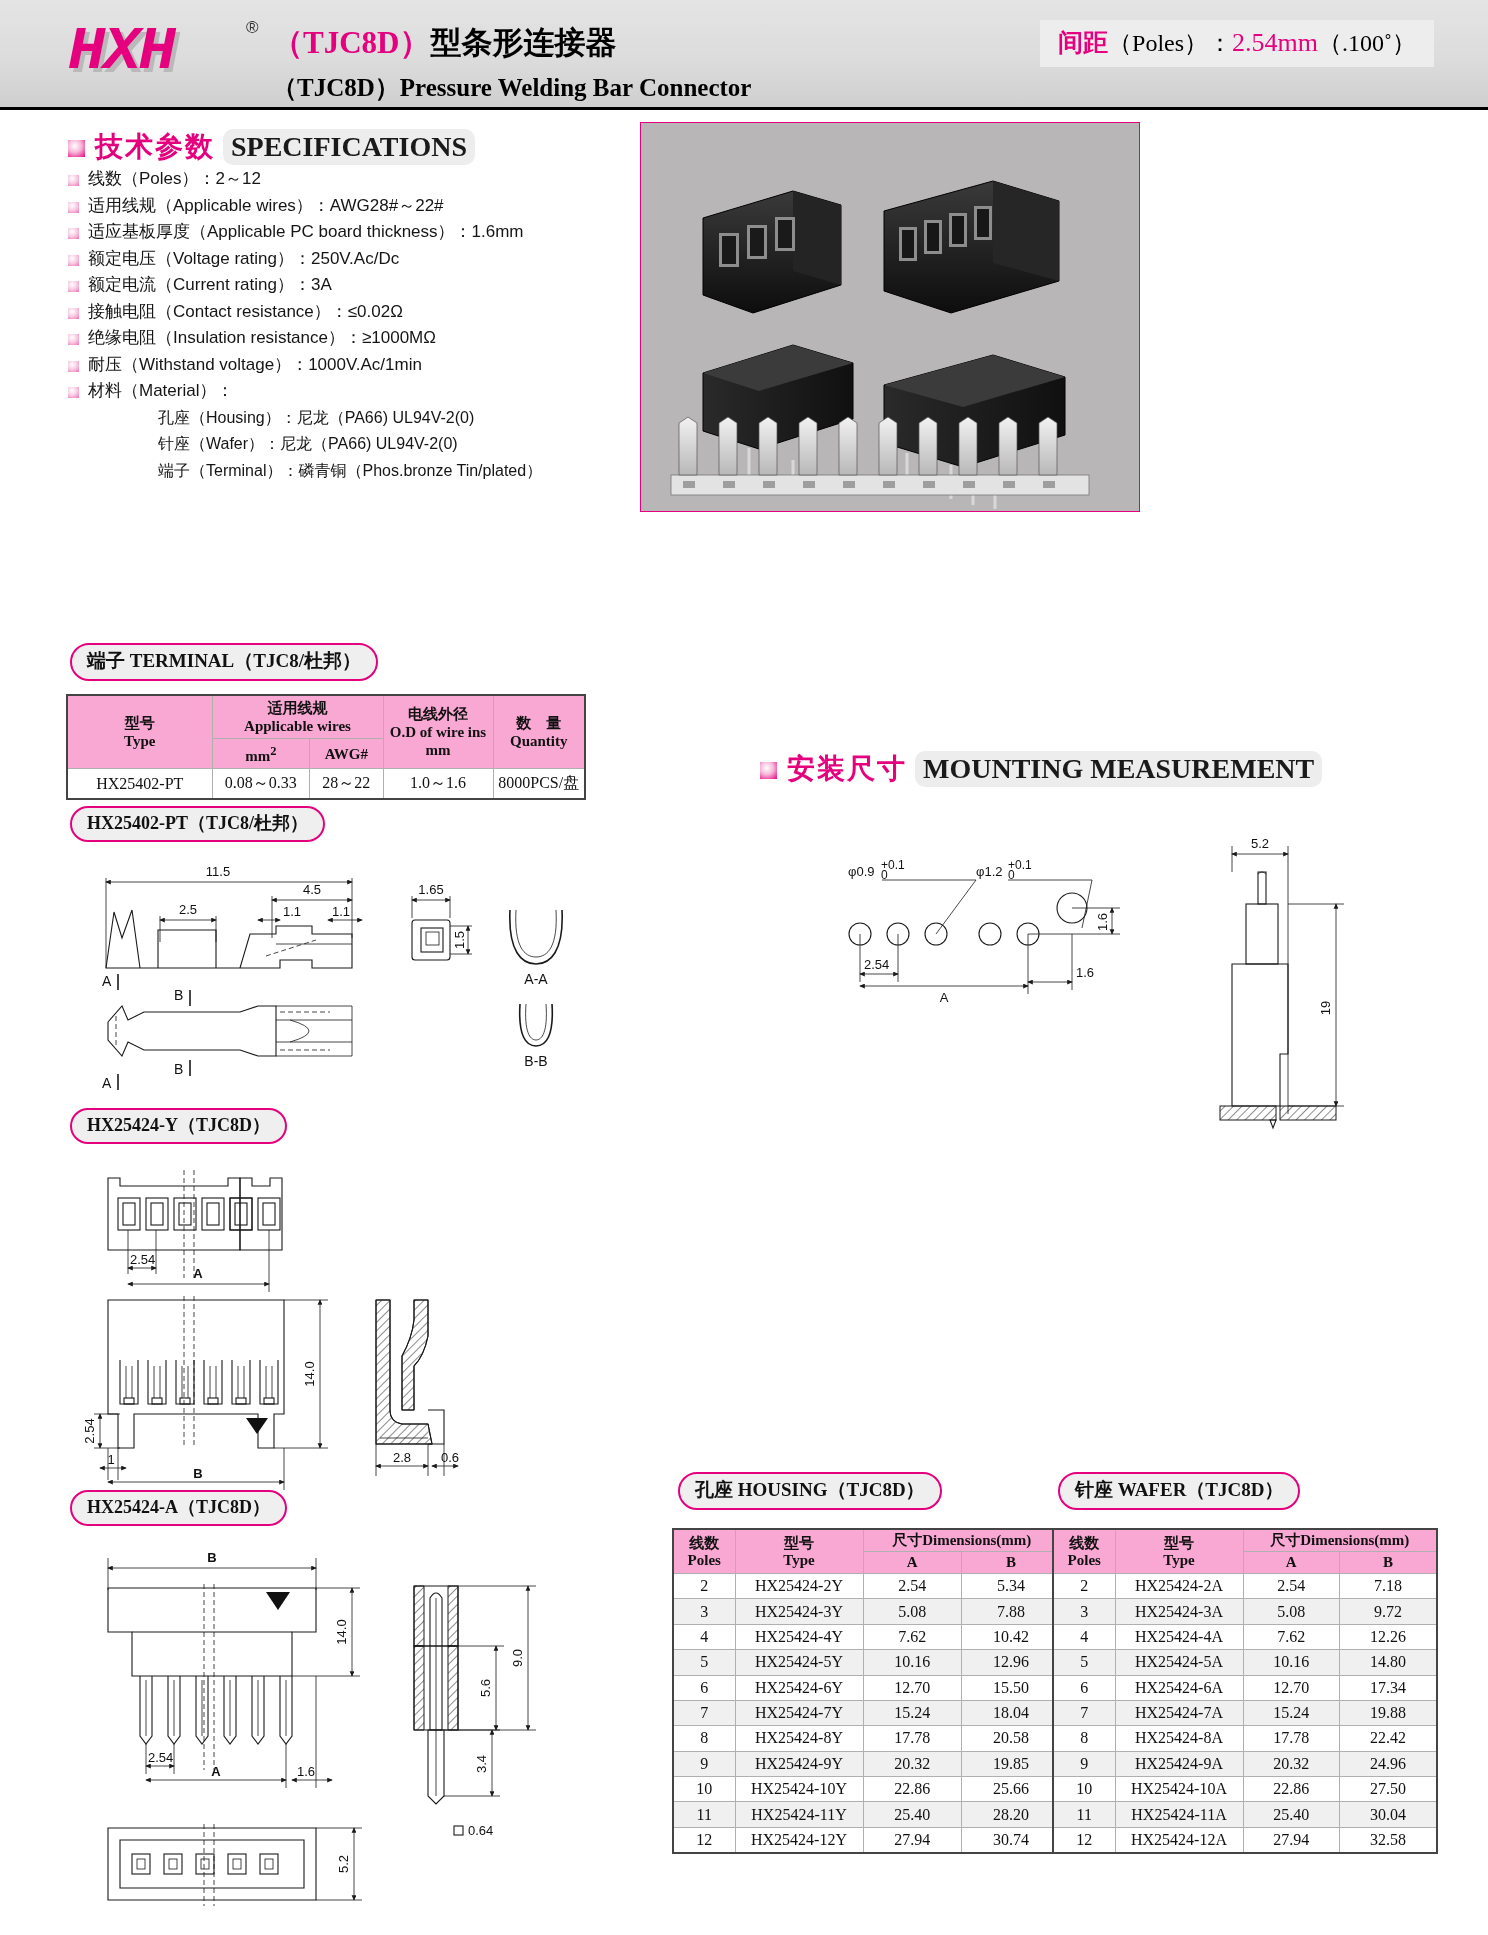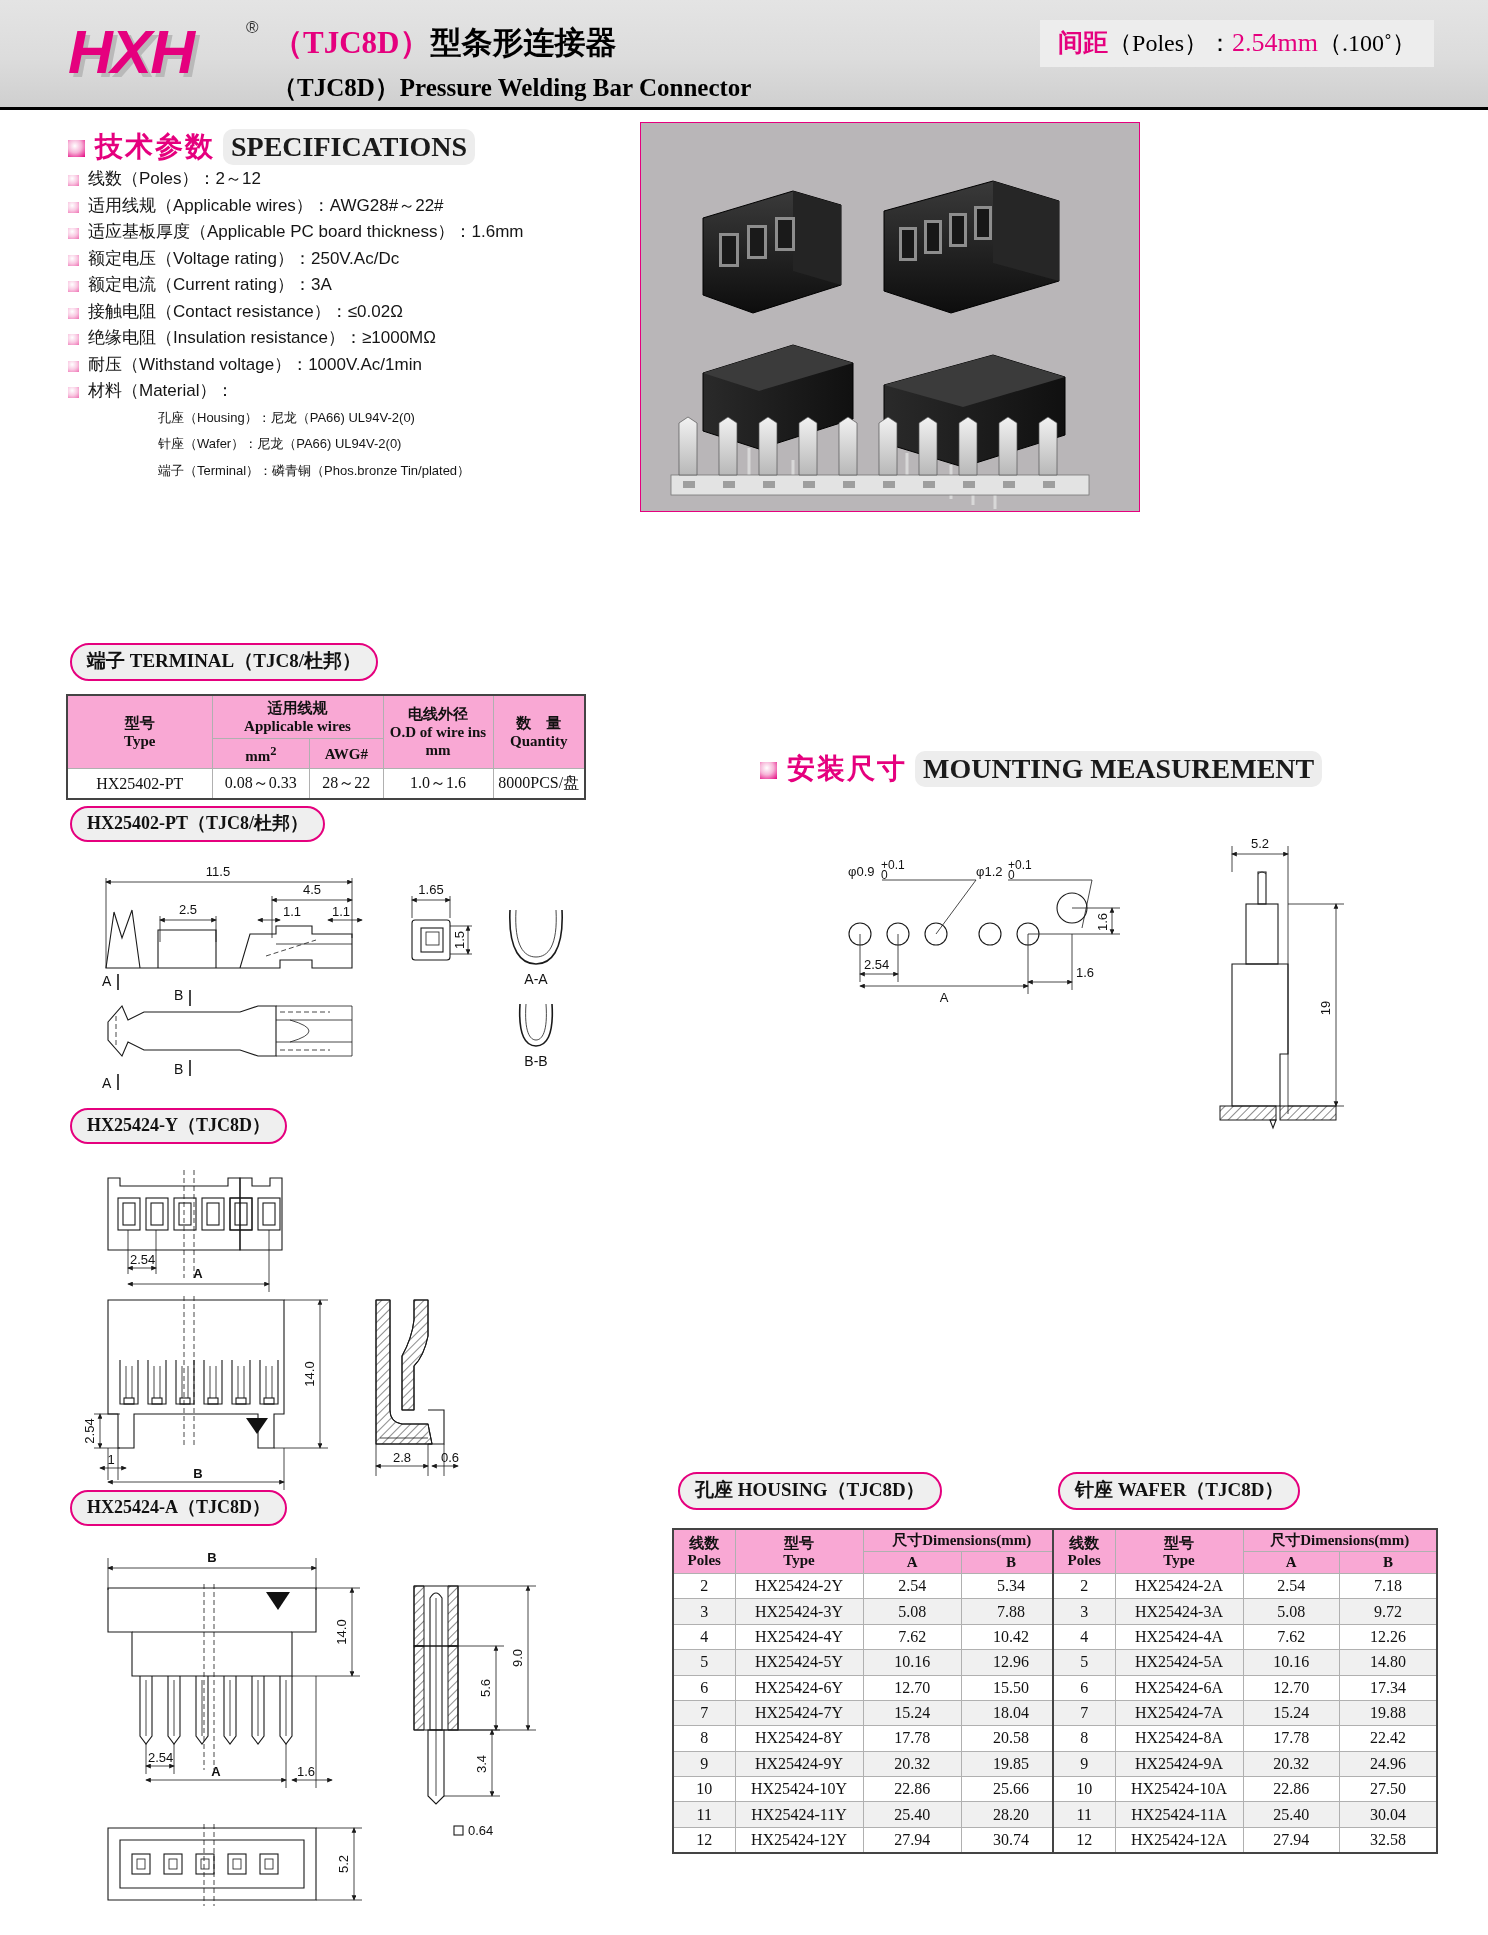--- a/index.html
+++ b/index.html
@@ -14,21 +14,21 @@
 
   
   .header {
     position:relative;
     width:1488px; height:110px;
     background:linear-gradient(to bottom,#e4e4e4 0%,#dcdcdc 55%,#cfcfcf 100%);
     border-bottom:3px solid #000;
   }
   .logo {
     position:absolute; left:68px; top:16px;
-    font-family:Liberation Sans, sans-serif;
+    font-family:Liberation Mono, monospace;
     font-weight:bold; font-size:62px; letter-spacing:-2px;
     color:#e5007e;
     text-shadow:4px 4px 0 #b9b9b9;
     font-style:italic;
     text-align:right;
   }
   .logo-reg {
     position:absolute; left:246px; top:18px;
     font-size:17px; color:#333;
   }
@@ -81,21 +81,21 @@
   .spec-bullet {
     width:11px; height:11px; flex:0 0 11px; margin-top:7px; margin-right:9px;
     background:radial-gradient(circle at 38% 32%, #ffffff 0%, #f9c9e2 50%, #ef6fb3 100%);
   }
   .spec-txt {
     font-family:"Liberation Sans", sans-serif;
     font-size:17px; color:#151515; line-height:22px;
     white-space:nowrap;
   }
   .spec-sub { margin-left:90px; }
-  .spec-sub .spec-txt { font-size:13px; }
+  .spec-sub .spec-txt { font-size:16px; }
 
   
   .photo-panel {
     position:absolute; left:640px; top:122px;
     width:500px; height:390px;
     background:#b9b6b8;
     border:1px solid #e5007e;
   }
 
   

